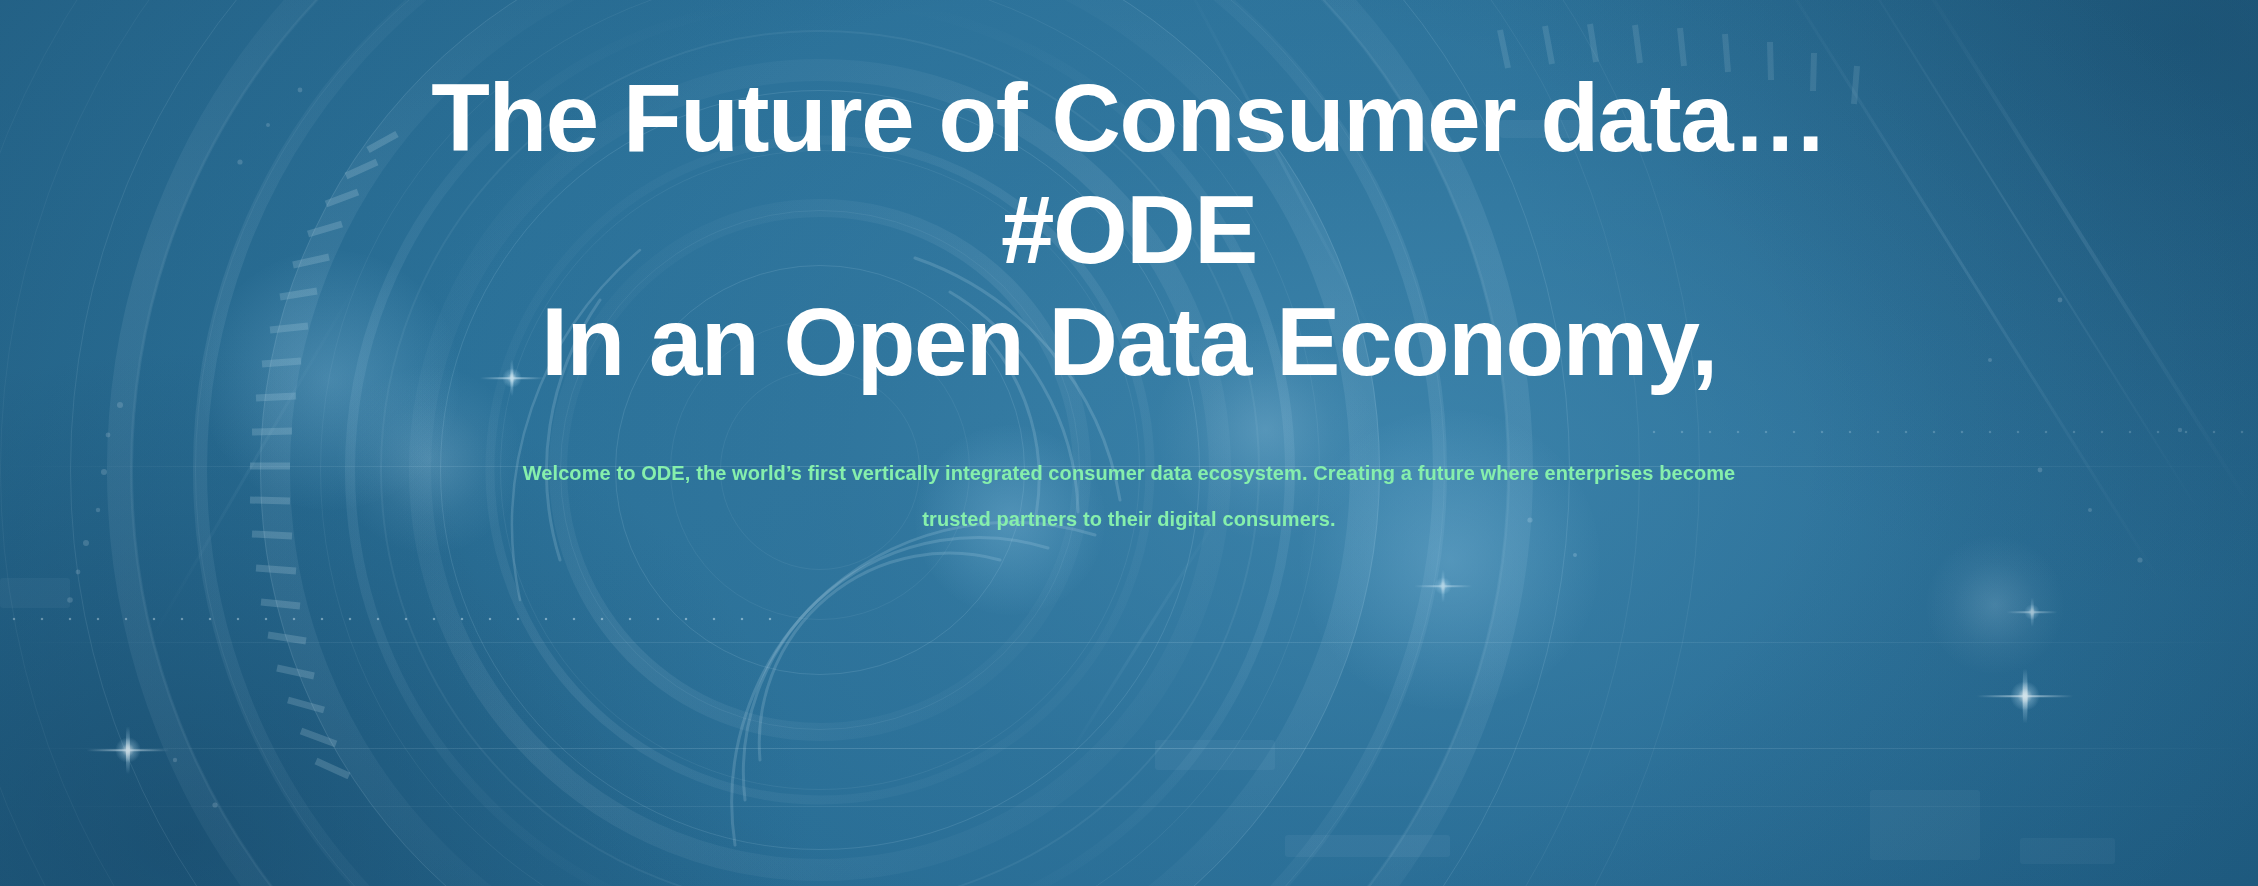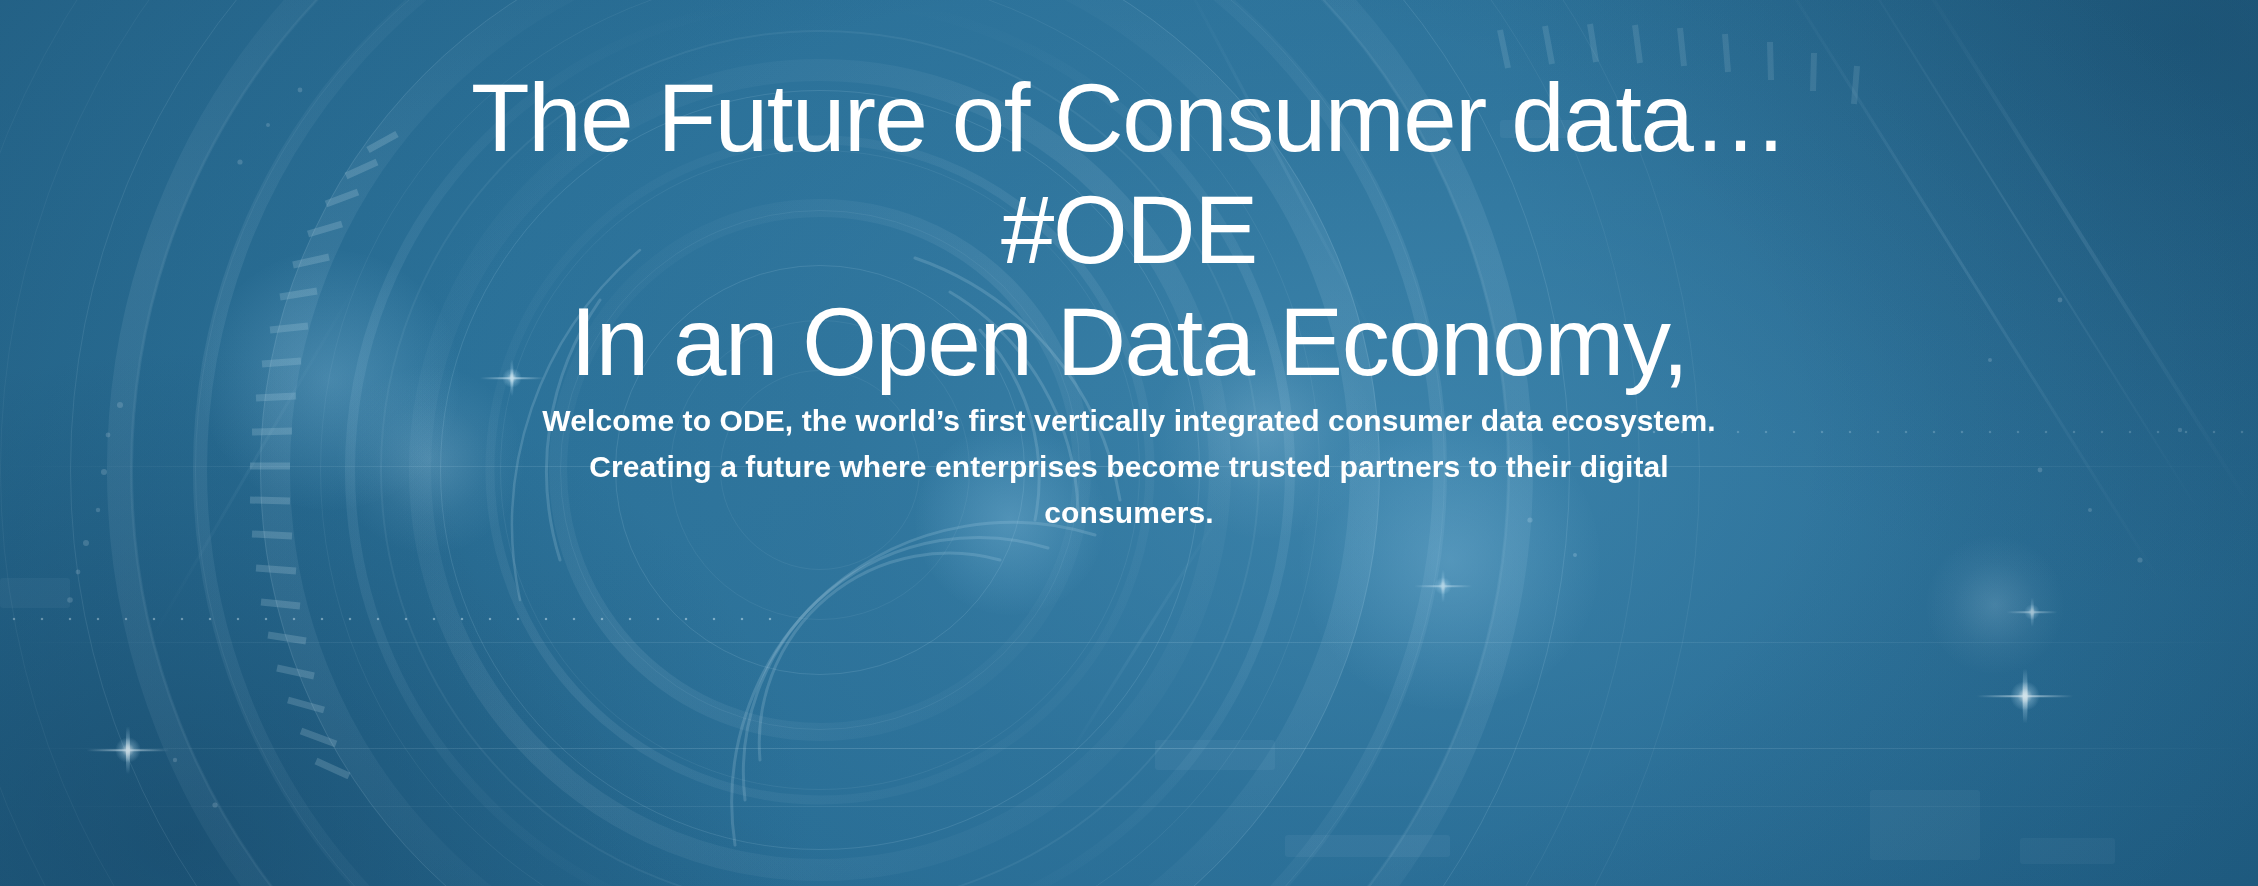--- a/index.html
+++ b/index.html
@@ -90,30 +90,31 @@
     align-items:center;
     padding-top:62px;
   }
 
   .headline {
     width:100%;
     text-align:center;
     color:#ffffff;
     font-size:96px;
     line-height:112px;
-    font-weight:400;
+    font-weight:700;
     letter-spacing:-1.4px;
     text-rendering:optimizeLegibility;
   }
 
   .subtitle {
+    margin-top:52px;
     width:1220px;
     text-align:center;
-    color:#ffffff;
-    font-size:30px;
+    color:#86efac;
+    font-size:20px;
     line-height:46px;
     font-weight:600;
     letter-spacing:0.1px;
   }
 </style>
 </head>
 <body>
 
 <div class="hero">
 

